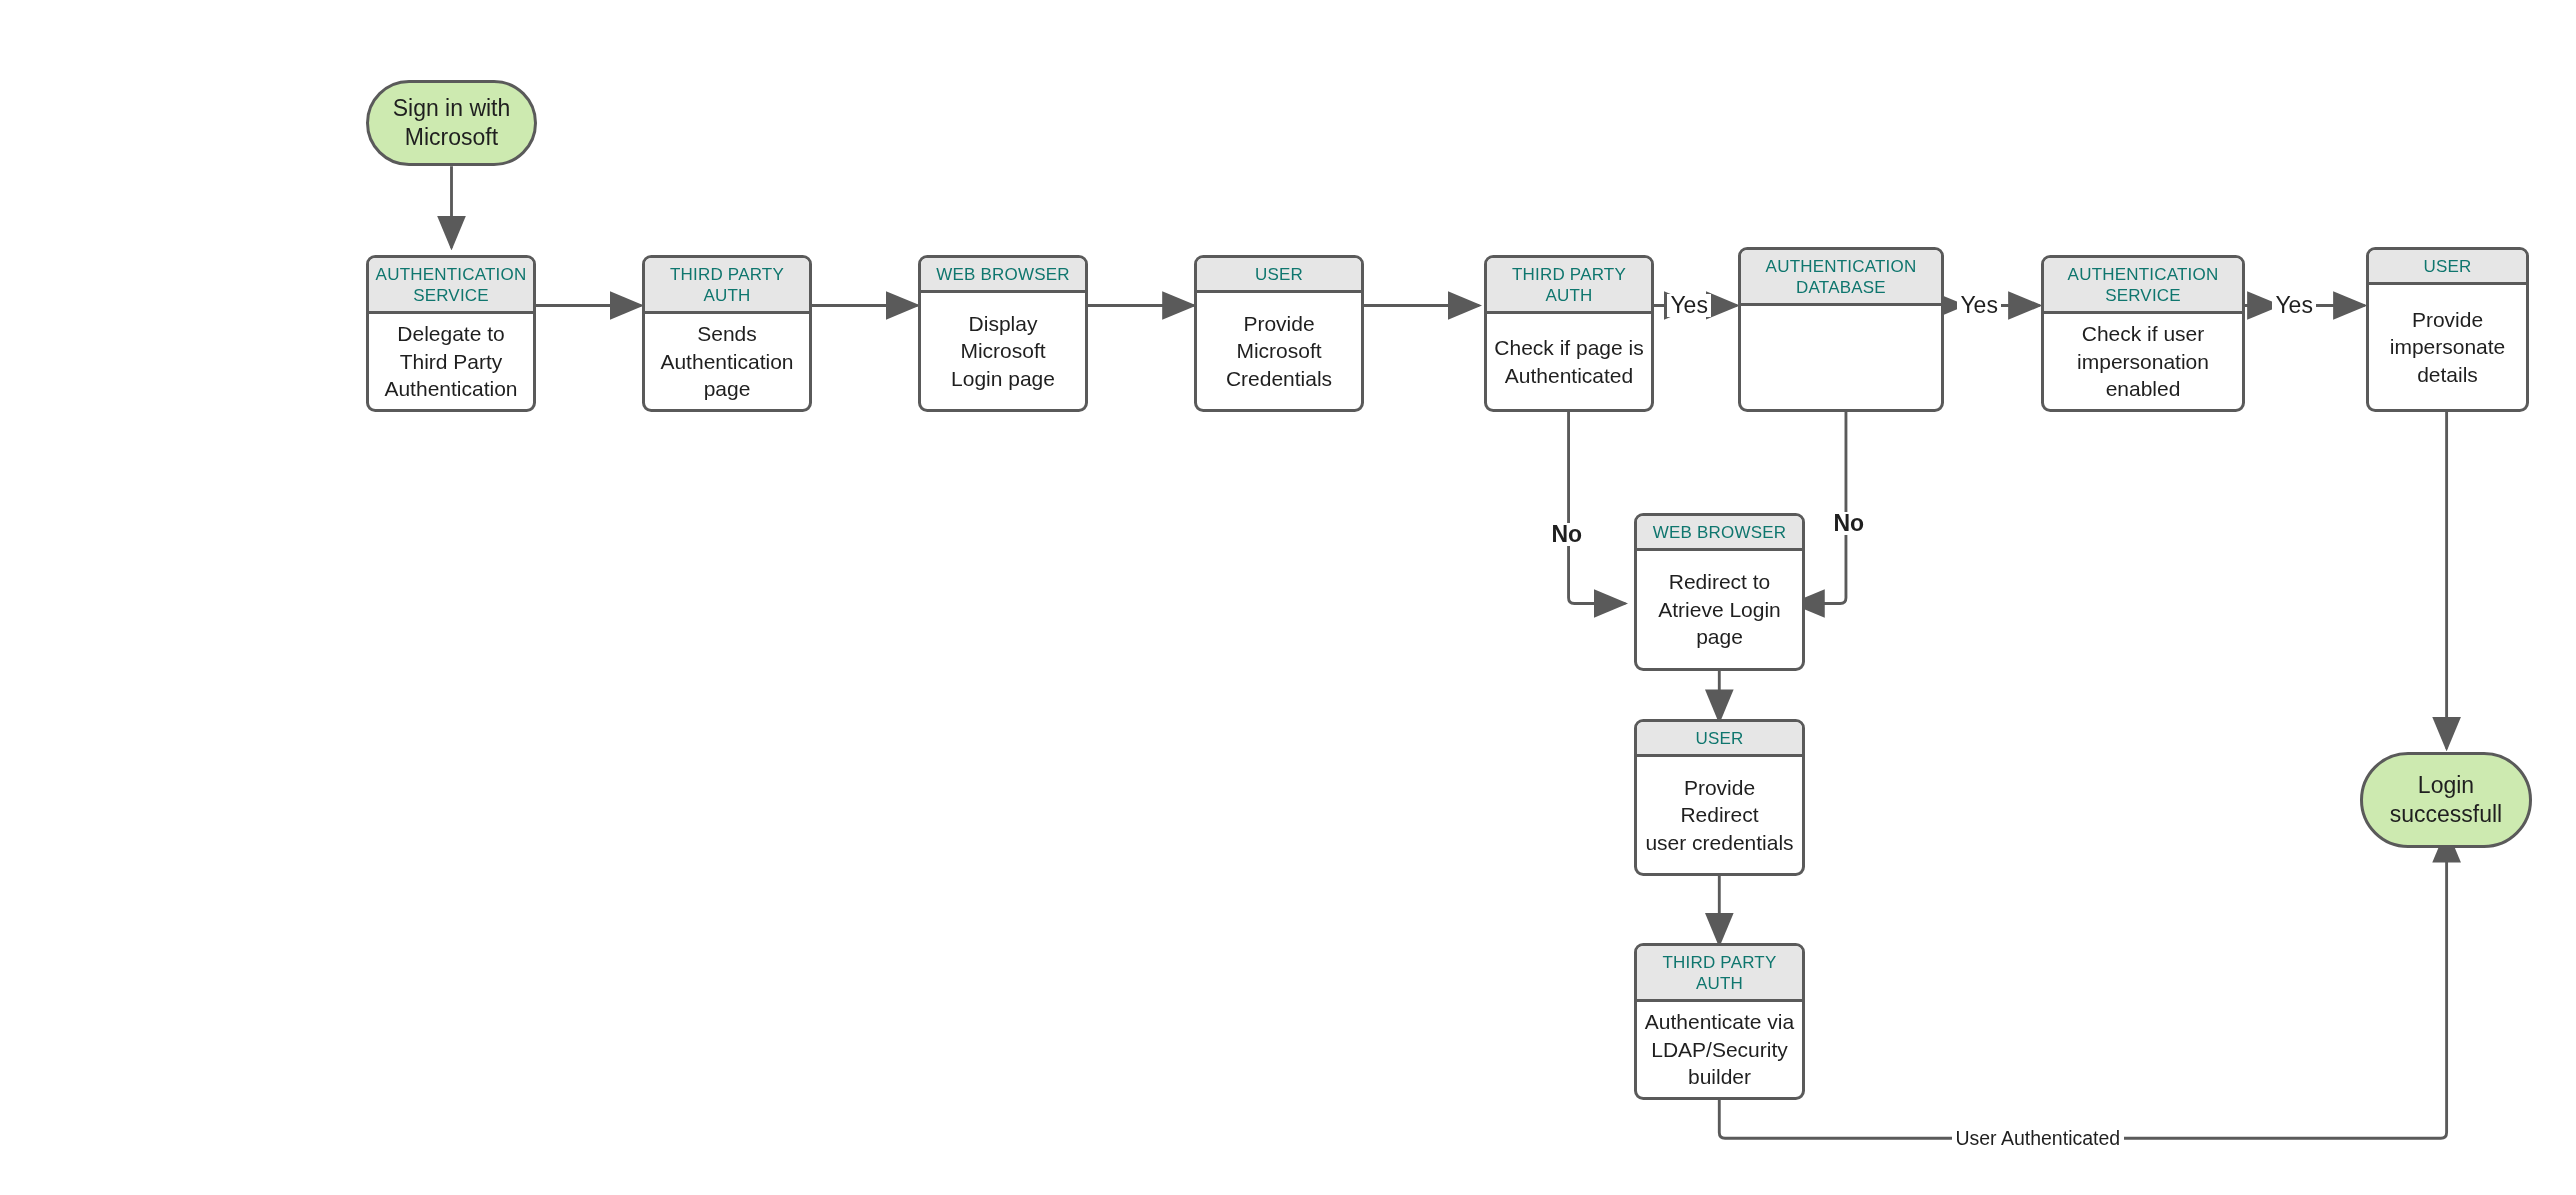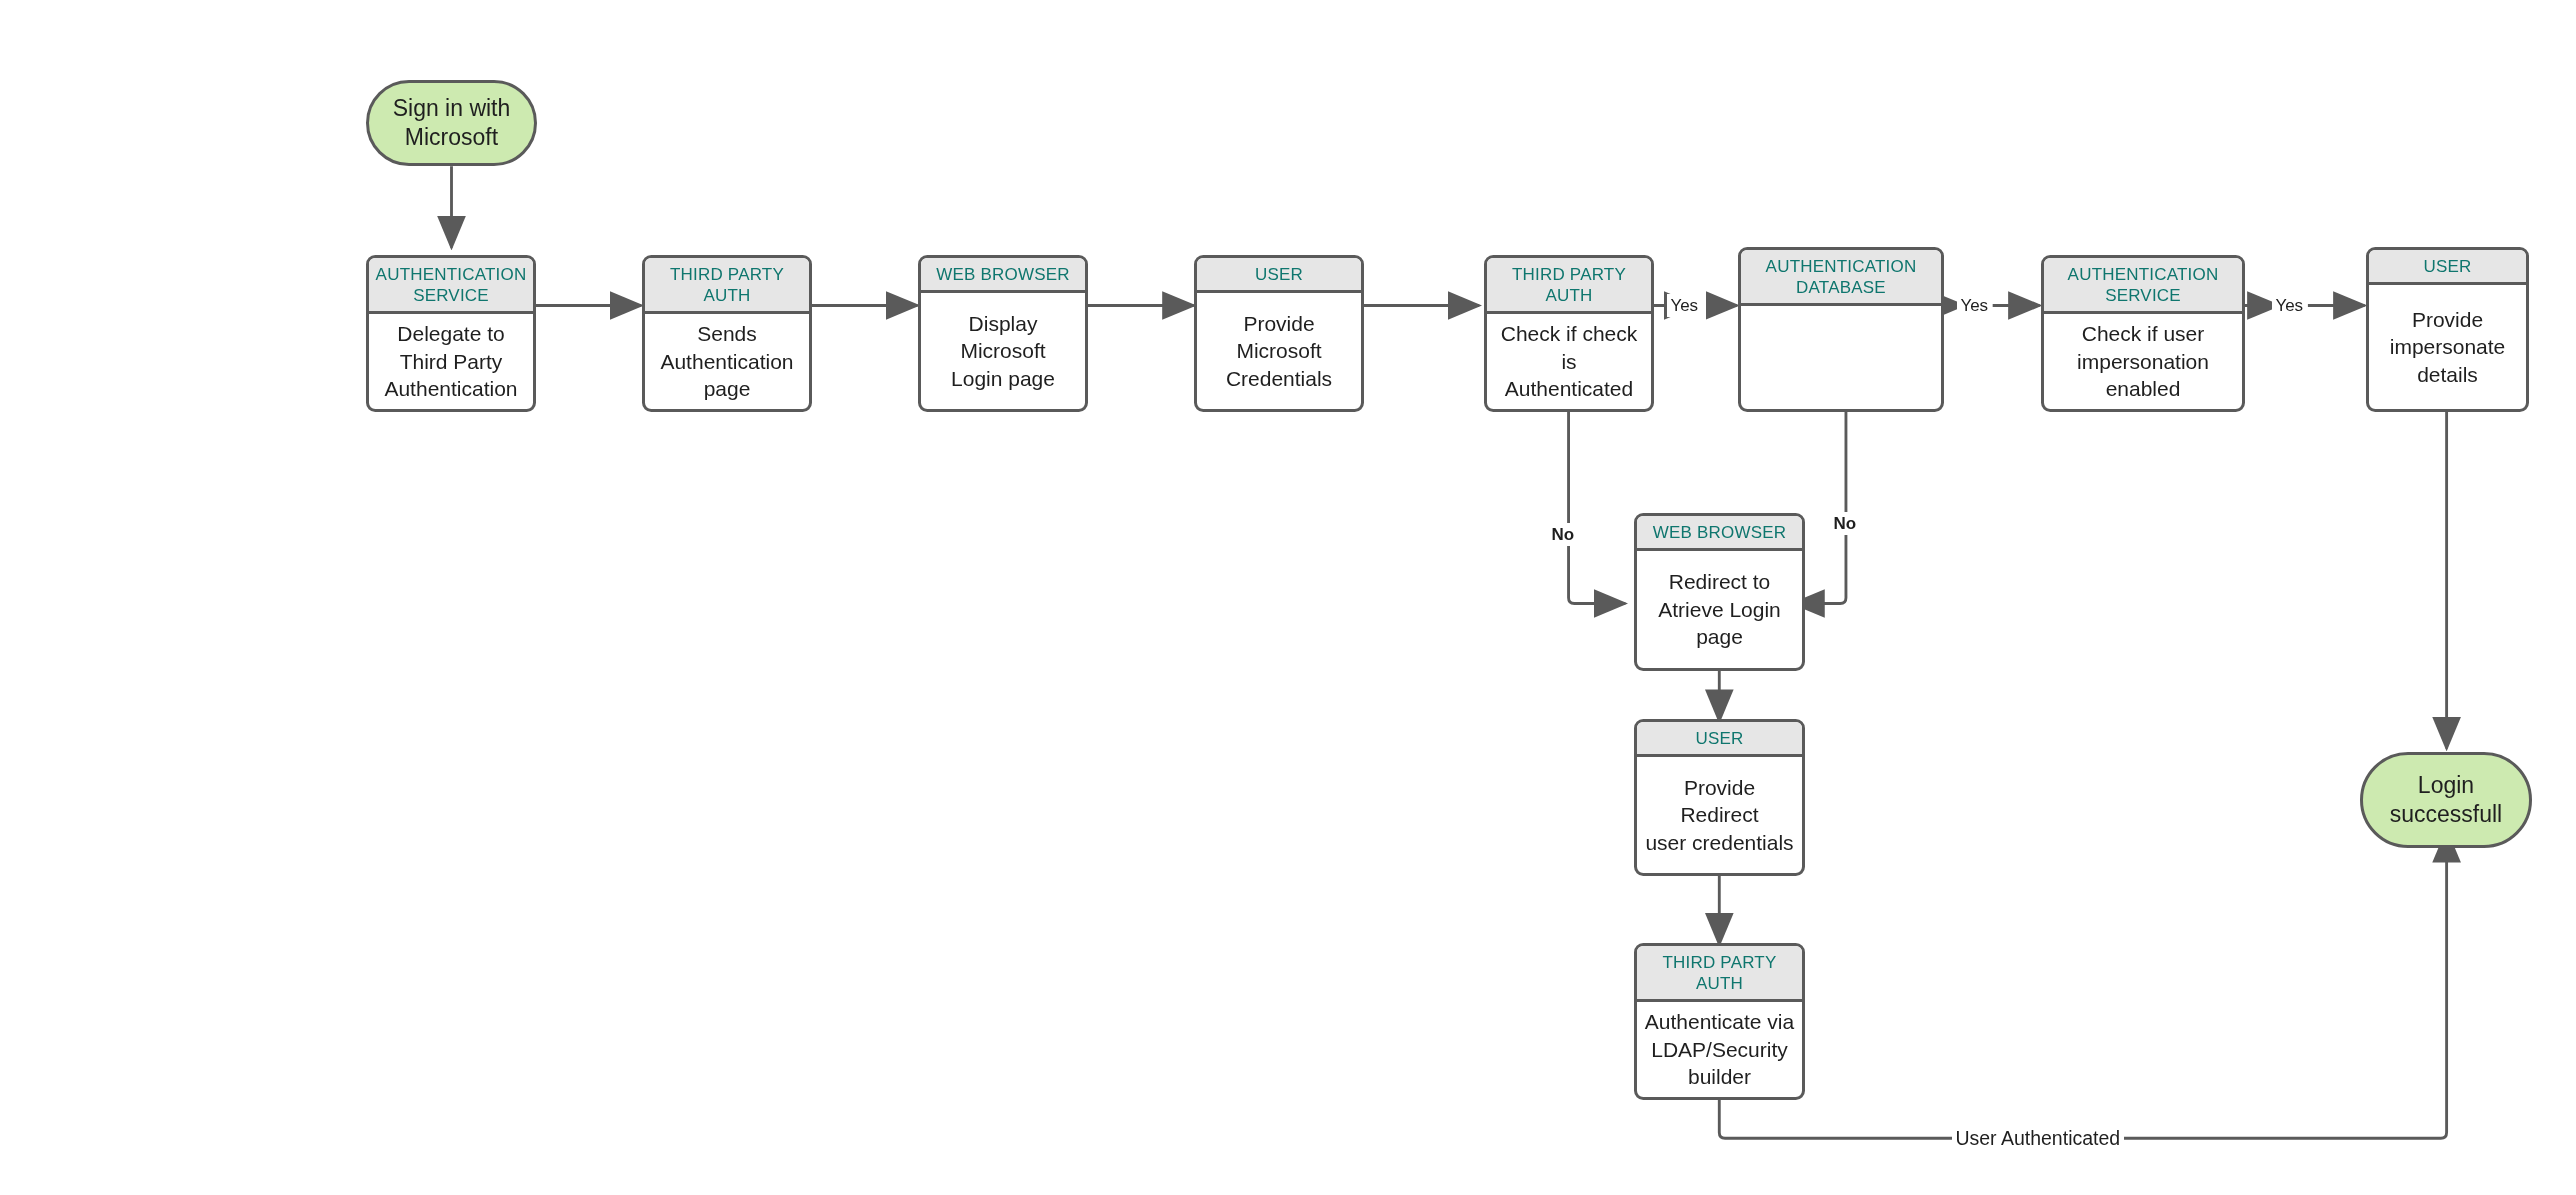--- a/index.html
+++ b/index.html
@@ -56,21 +56,21 @@
     font-size:23px;
     line-height:29px;
     white-space:pre-line;
     box-sizing:border-box;
   }
 
   
   .elabel{
     position:absolute;
     color:#1f1f1f;
-    font-size:17px;
+    font-size:23px;
     line-height:23px;
     white-space:nowrap;
     background:#ffffff;
     padding:0 3.4px;
   }
   .elabel.bold{font-weight:bold;}
 </style>
 </head>
 <body>
 
@@ -139,21 +139,21 @@
 
   <div class="node proc" style="left:1194px;top:255px;width:170px;height:157px;">
     <div class="hdr">USER</div>
     <div class="body">Provide
 Microsoft
 Credentials</div>
   </div>
 
   <div class="node proc" style="left:1484px;top:255px;width:170px;height:157px;">
     <div class="hdr">THIRD PARTY AUTH</div>
-    <div class="body">Check if check is
+    <div class="body">Check if page is
 Authenticated</div>
   </div>
 
   <div class="node proc" style="left:1738px;top:247px;width:206px;height:165px;">
     <div class="hdr">AUTHENTICATION
 DATABASE</div>
   </div>
 
   <div class="node proc" style="left:2041px;top:255px;width:204px;height:157px;">
     <div class="hdr">AUTHENTICATION

